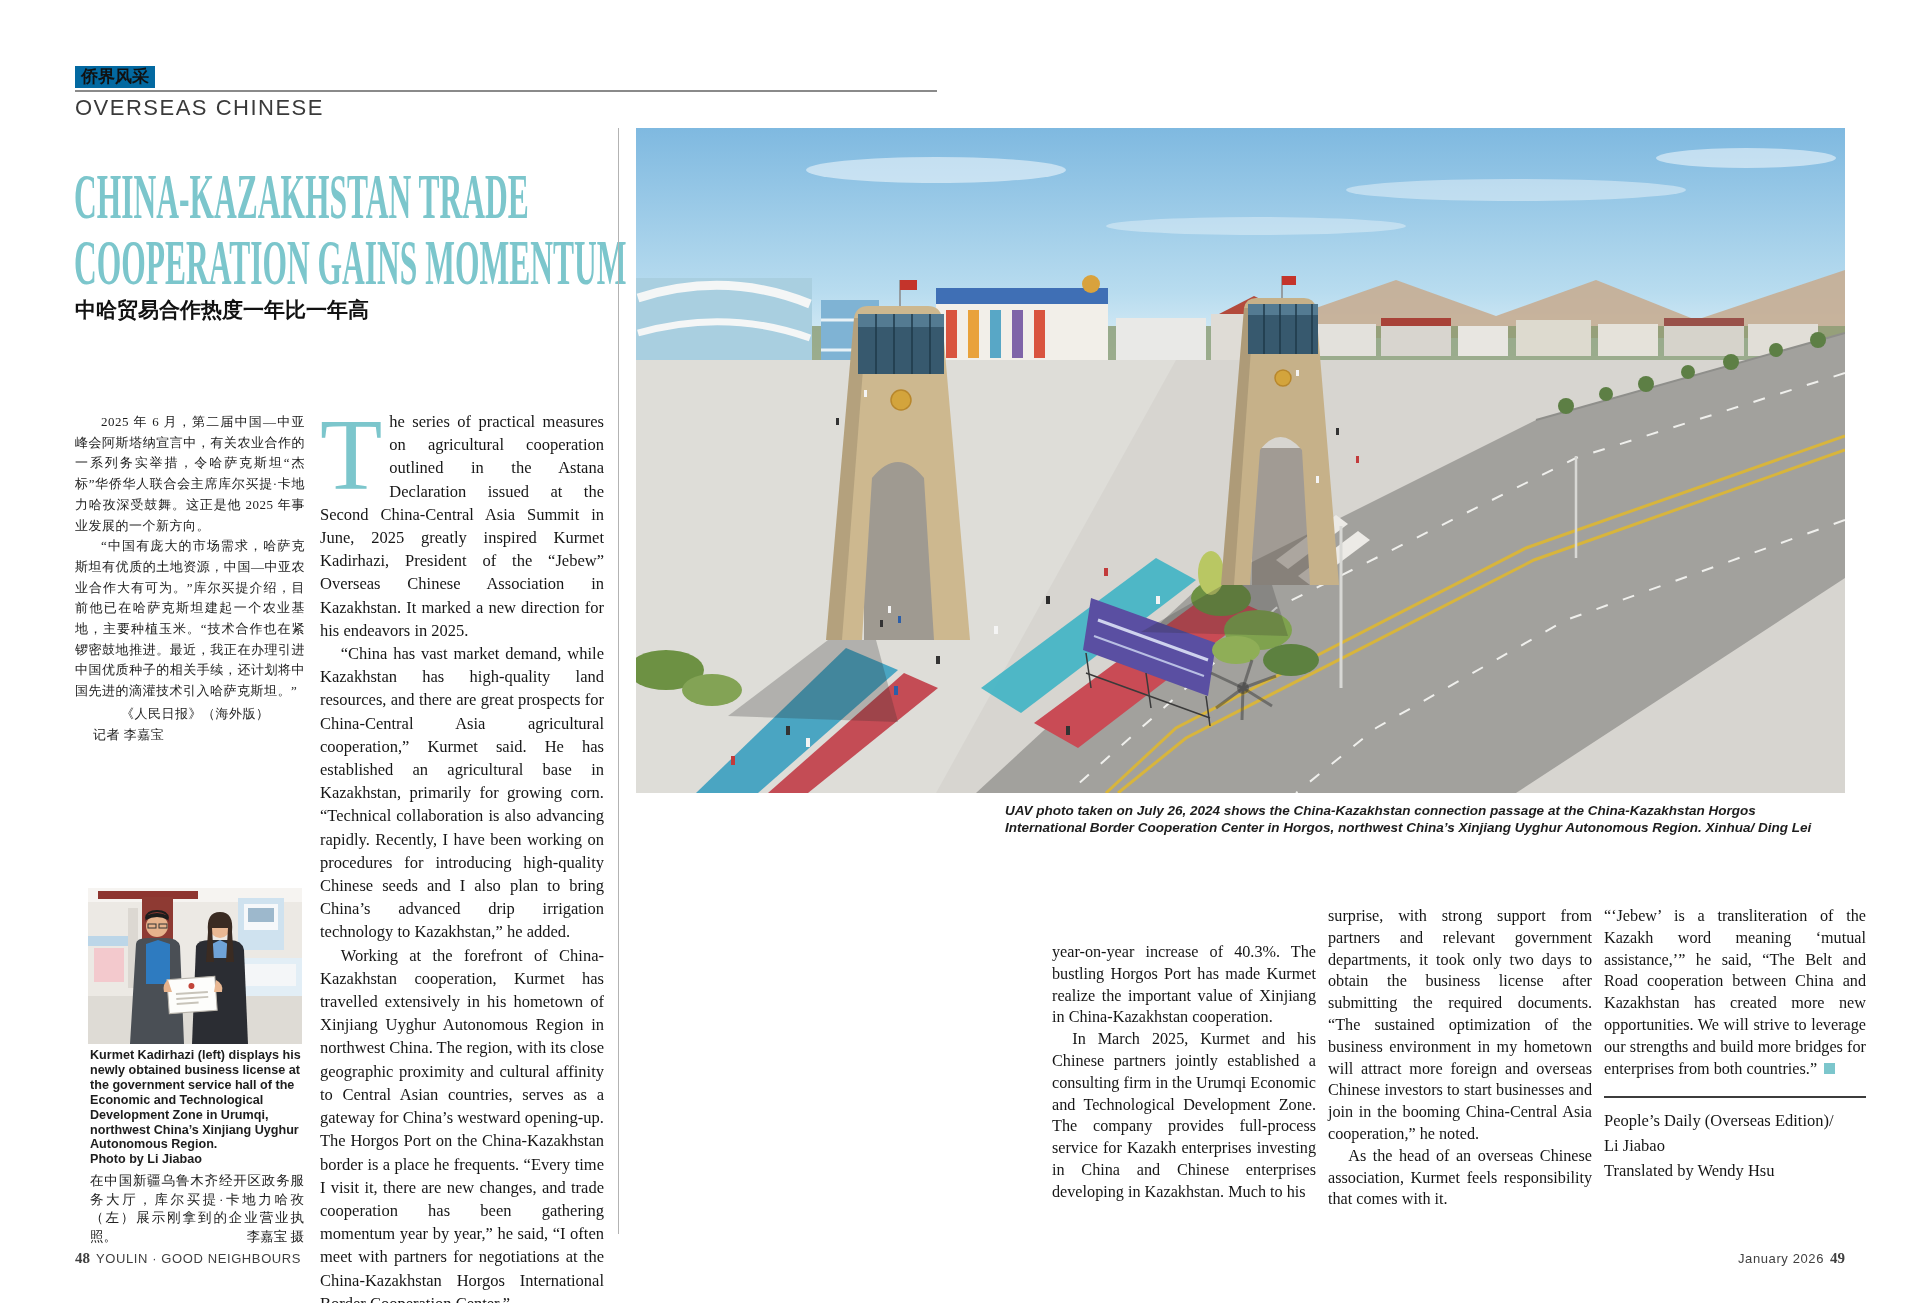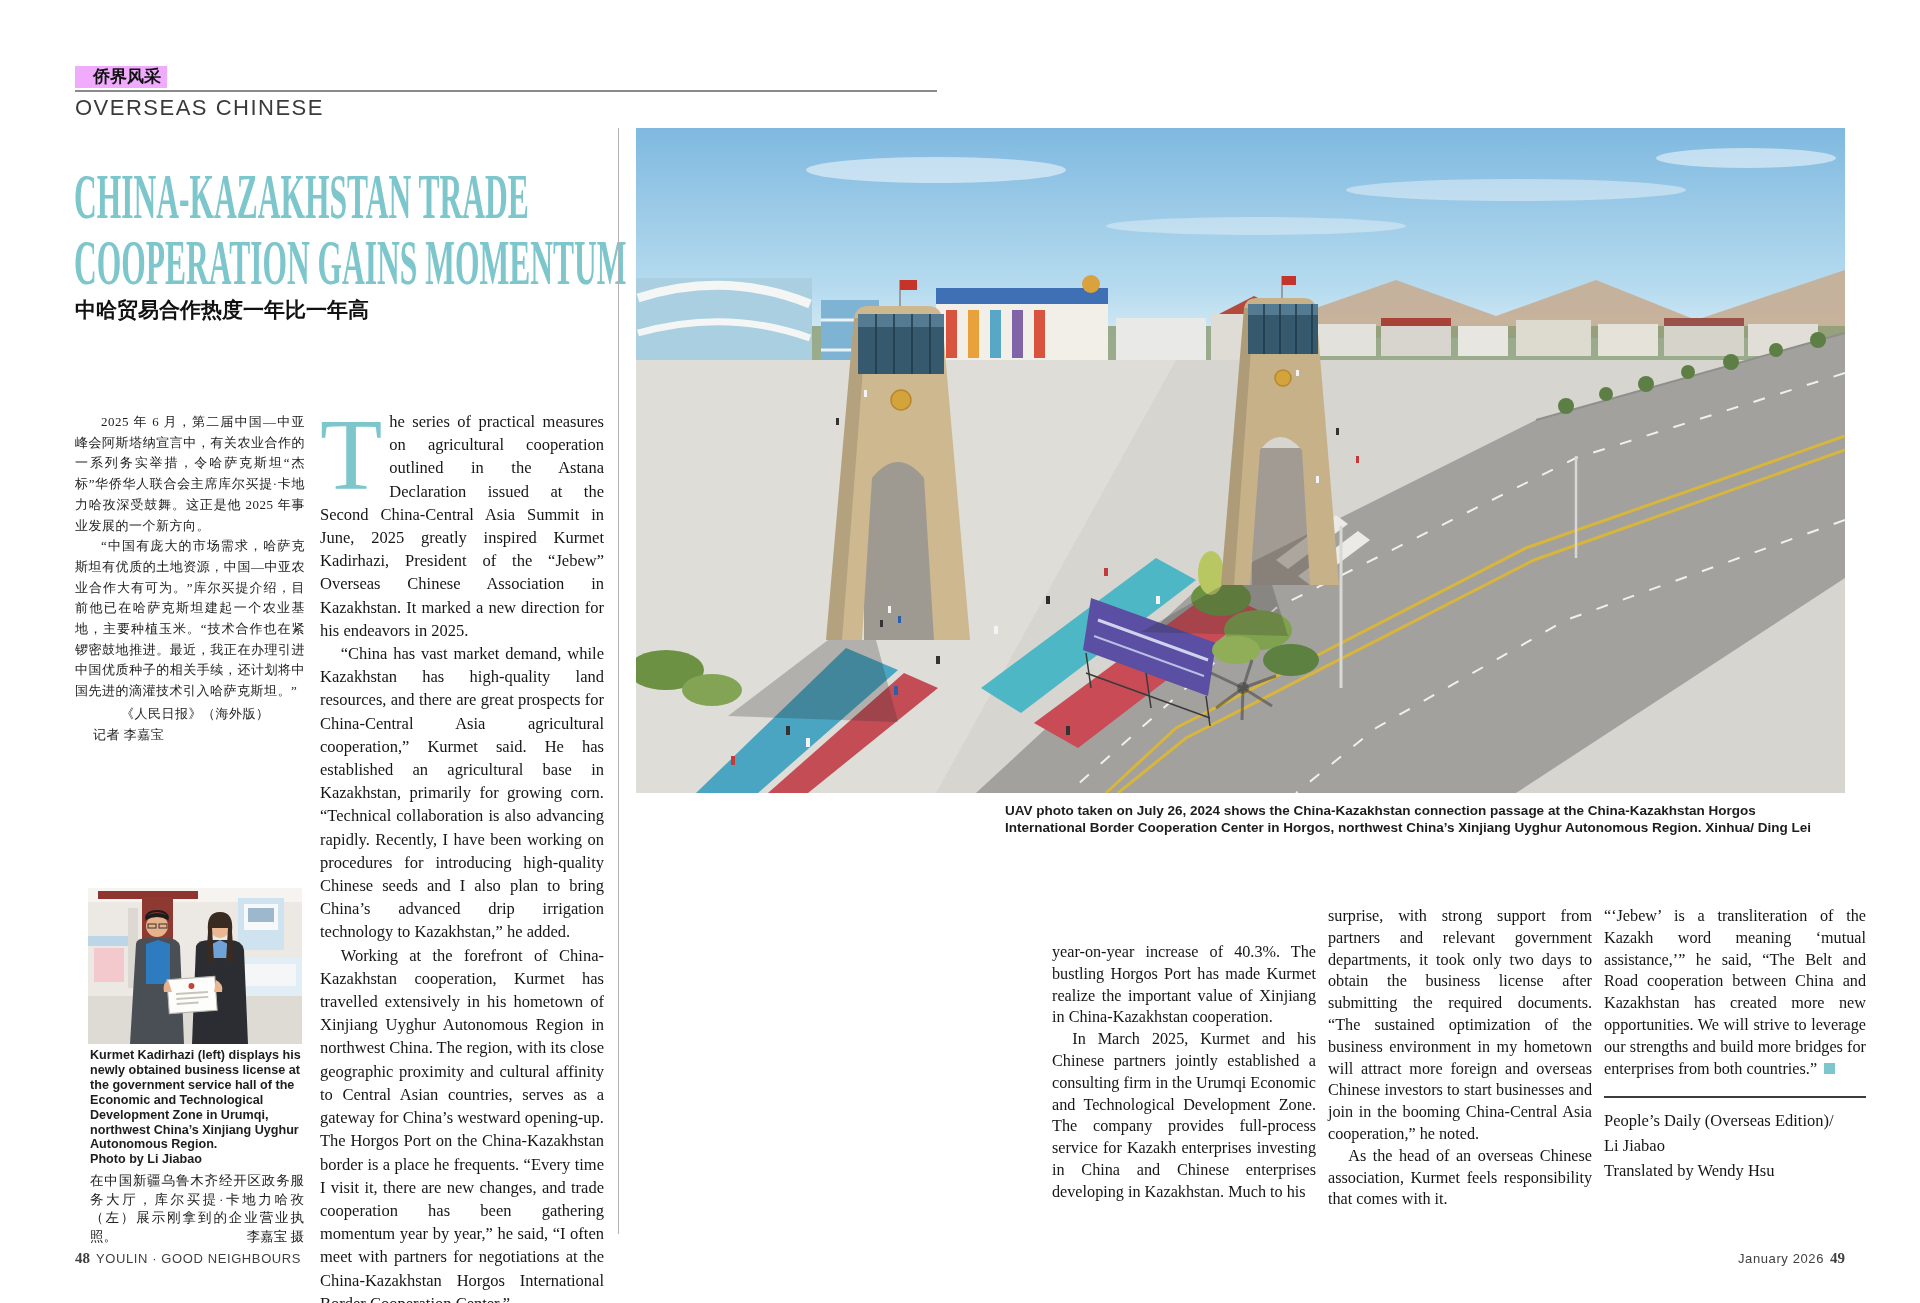--- a/index.html
+++ b/index.html
@@ -1,21 +1,21 @@
 <!DOCTYPE html>
 <html><head>
 <meta charset="utf-8">
 <style>
   html,body{margin:0;padding:0;background:#888;}
   .page{position:relative;width:1920px;height:1303px;background:#ffffff;overflow:hidden;
         font-family:"Liberation Serif",serif;color:#141414;}
   .abs{position:absolute;}
   
-  .tag{background:#f0abfc;color:#111;font-family:"Liberation Sans",sans-serif;
-       font-weight:bold;font-size:17px;padding:2px 6px 3px 18px;line-height:1;}
+  .tag{background:#0369a1;color:#111;font-family:"Liberation Sans",sans-serif;
+       font-weight:bold;font-size:17px;padding:2px 6px 3px 6px;line-height:1;}
   .toprule{background:#8a8a8a;height:1.5px;}
   .section{font-family:"Liberation Sans",sans-serif;font-size:22px;color:#3a3a3a;
            letter-spacing:1.5px;line-height:1;}
   .title-line{color:#7cc6cc;font-family:"Liberation Serif",serif;font-weight:bold;
               font-size:63px;line-height:1;white-space:nowrap;
               transform:scaleX(0.5);transform-origin:left top;letter-spacing:0px;}
   .subtitle{font-family:"Liberation Sans",sans-serif;font-weight:bold;font-size:21px;color:#111;}
   
   .zhcol{width:230px;font-size:13px;line-height:20.7px;text-align:justify;letter-spacing:.5px;color:#1c1c1c;}
   .zhcol p{margin:0;text-indent:2em;}
@@ -30,21 +30,21 @@
   .dropcap{float:left;color:#7cc6cc;font-family:"Liberation Serif",serif;
            font-size:102px;line-height:80px;margin:5px 7px 0 0;}
   .endmark{display:inline-block;width:11px;height:11px;background:#7cc6cc;margin-left:7px;}
   .src-rule{border:none;border-top:2px solid #3c3c3c;margin:16px 0 10px 0;width:100%;}
   .src{font-size:16.5px;line-height:25px;text-align:left;}
   
   .cap-en{font-family:"Liberation Sans",sans-serif;font-weight:bold;color:#1d1d1d;}
   .smallcap{width:214px;font-size:12.6px;line-height:14.9px;}
   .smallcap-zh{width:214px;font-size:13.5px;line-height:18.6px;text-align:justify;color:#222;position:relative;}
   .smallcap-zh .credit{position:absolute;right:0;bottom:0;background:#fff;padding-left:6px;}
-  .maincap{width:830px;font-size:13.5px;line-height:17px;}
+  .maincap{width:830px;font-size:13.5px;line-height:17px;font-style:italic;}
   .maincap-zh{width:836px;display:flex;justify-content:space-between;font-size:15px;color:#222;}
   .maincap-zh .zh-text{letter-spacing:.5px;}
   
   .vrule{width:1px;background:#b3b3b3;}
   
   .footer{font-family:"Liberation Sans",sans-serif;font-size:13px;color:#3f3f3f;letter-spacing:.6px;}
   .footer .pgno{font-family:"Liberation Serif",serif;font-weight:bold;font-size:15px;letter-spacing:0;margin:0 6px;}
   .photo-frame{overflow:hidden;}
   .photo-frame svg{display:block;}
 </style>

